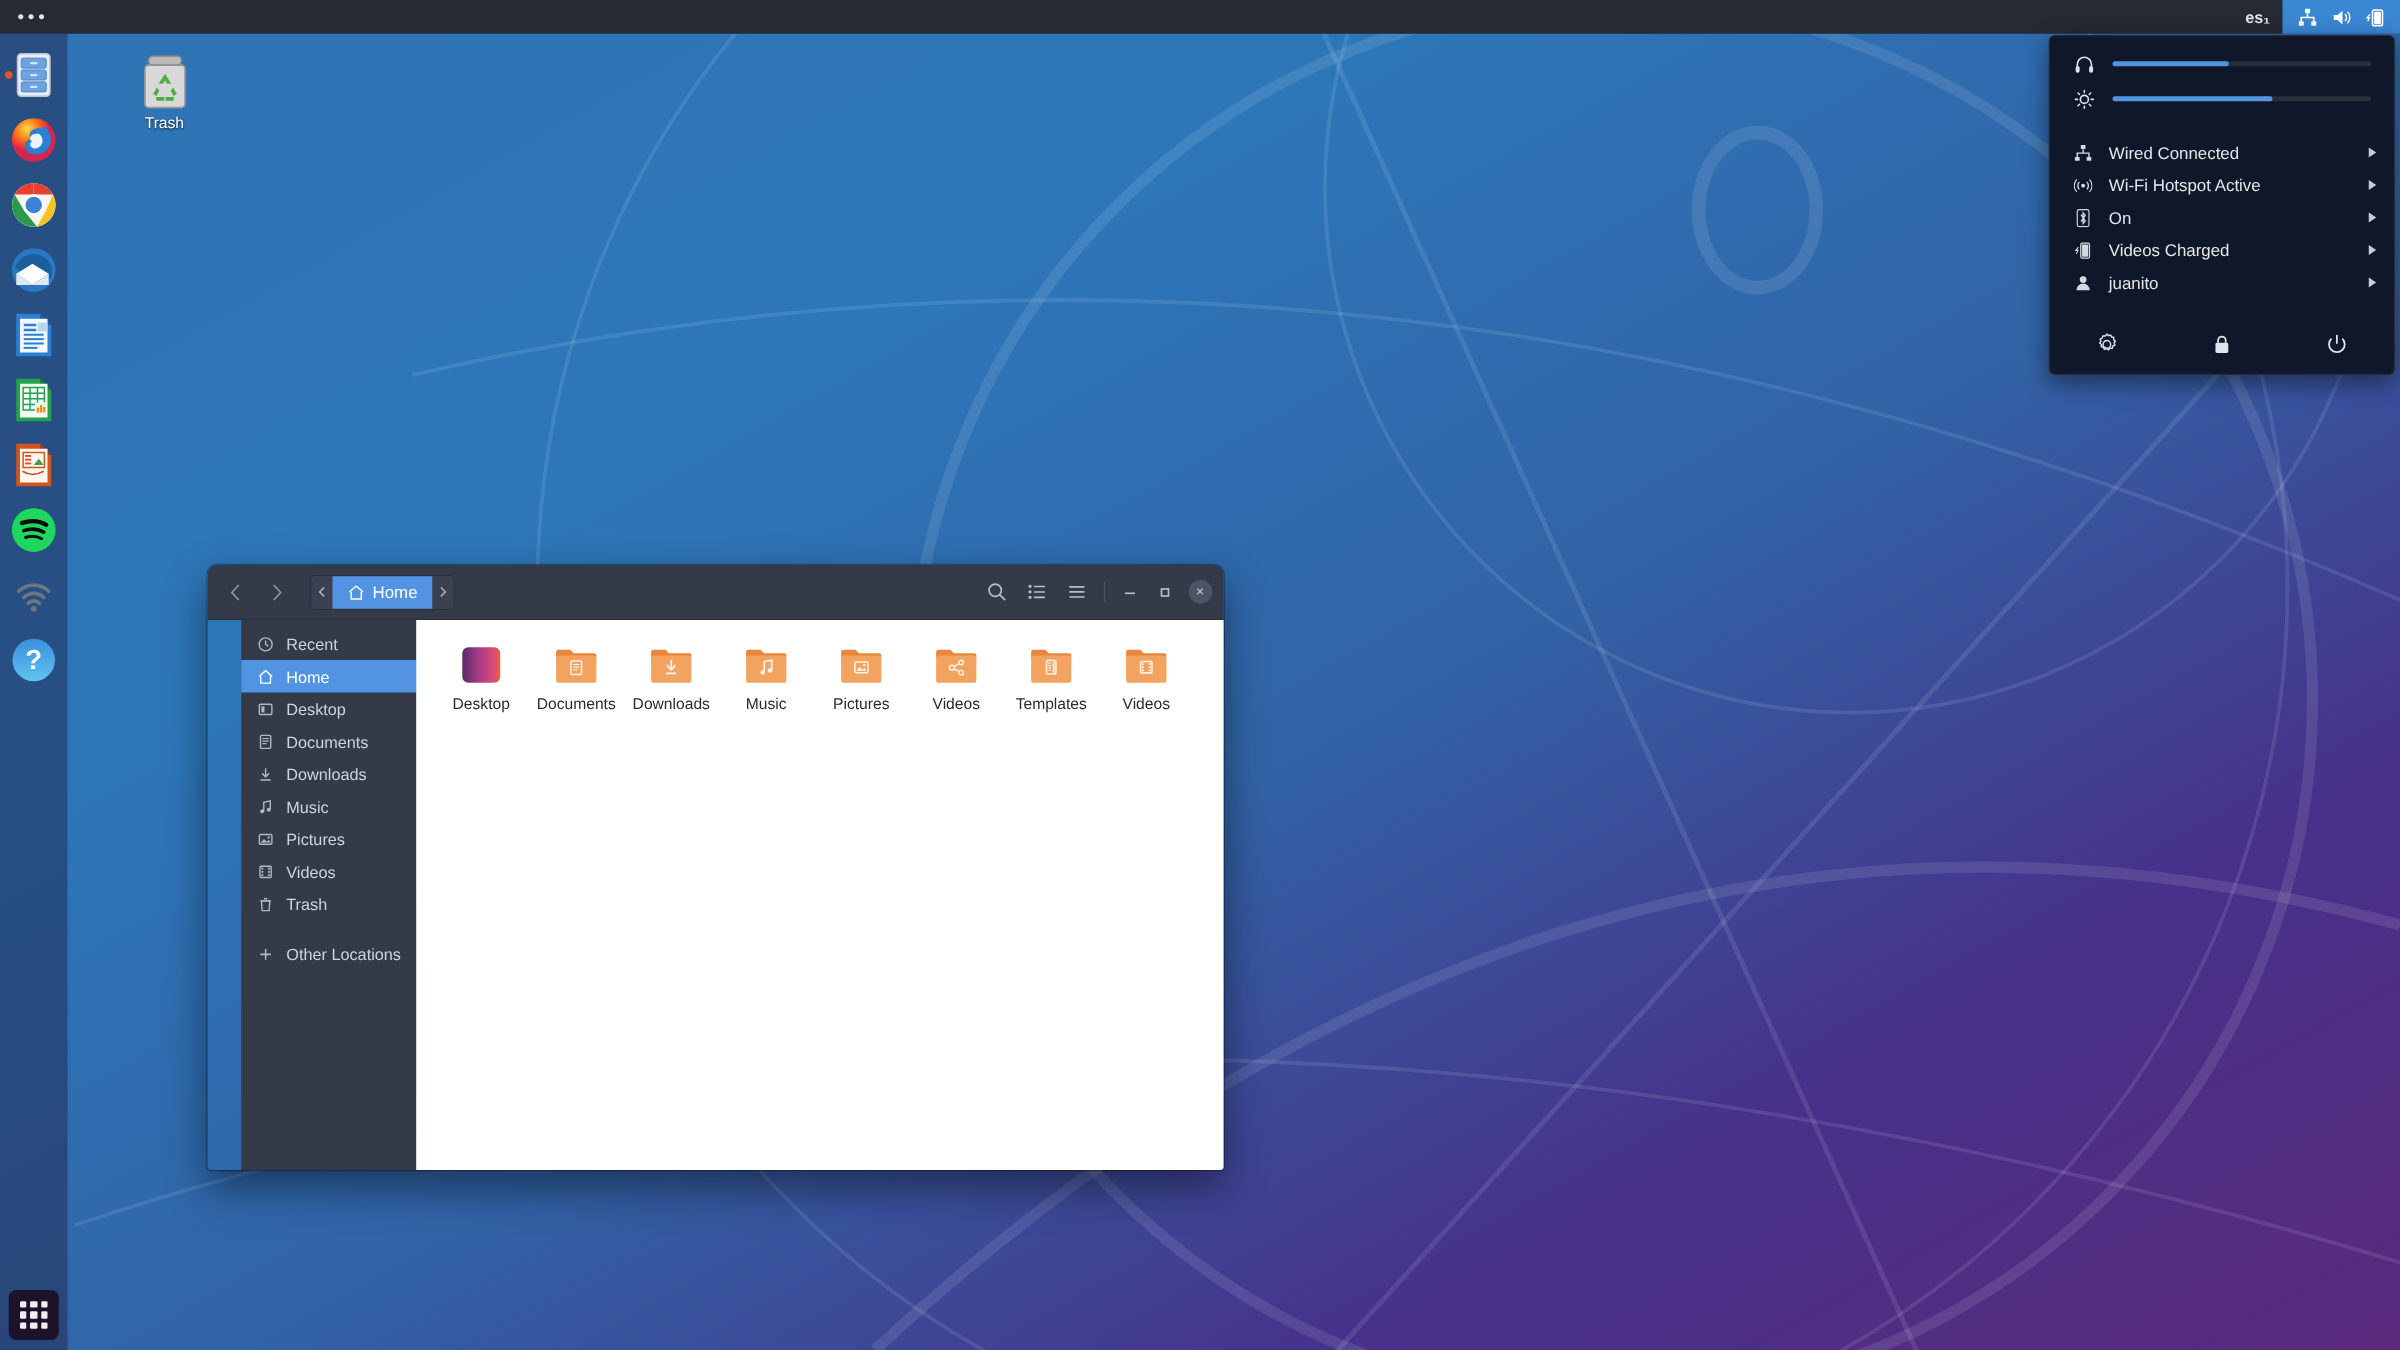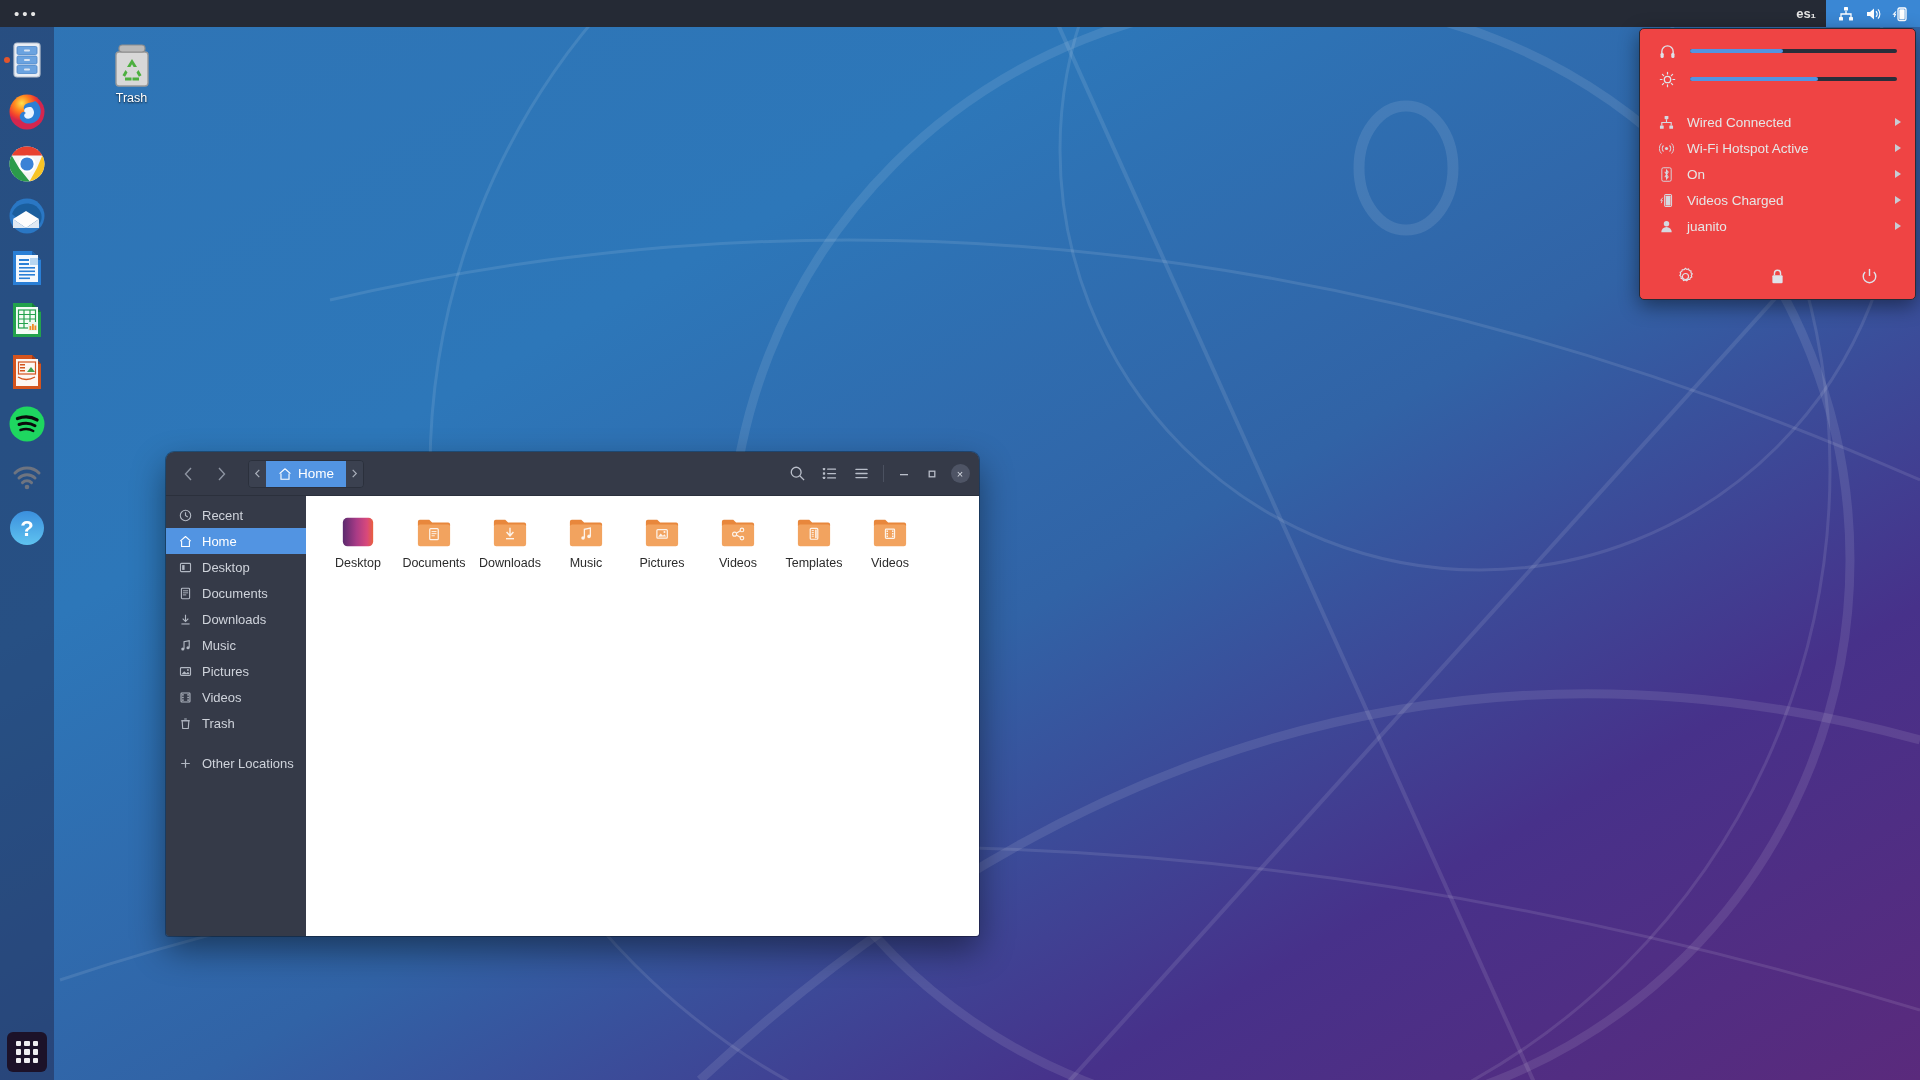--- a/index.html
+++ b/index.html
@@ -33,21 +33,21 @@
   #kbd-ind { padding:0 10px; font-weight:bold; font-size:13px; color:#e5e5e5; }
   #tray-cluster {
     display:flex; align-items:center; gap:11px;
     height:27px; padding:0 12px; background:#3a87d4;
   }
   .tray-ico { display:block; }
 
   
   #sysmenu {
     position:absolute; top:28px; right:4px; width:277px;
-    background:#ef4444; border:1px solid #262b38; border-radius:5px;
+    background:#0f172a; border:1px solid #262b38; border-radius:5px;
     box-shadow:0 6px 20px rgba(0,0,0,.45);
     z-index:50; color:#e8e8e8; padding:8px 0 6px 0;
   }
   .slider-row { display:flex; align-items:center; height:28px; padding:0 18px; gap:14px; }
   .slider-row .ico { width:18px; display:flex; justify-content:center; }
   .track { flex:1; height:4px; border-radius:2px; background:#2a2e3a; position:relative; }
   .fill { position:absolute; left:0; top:0; bottom:0; border-radius:2px; background:#5294e2; }
   #menu-sep { height:16px; }
   .menu-row {
     display:flex; align-items:center; height:26px; padding:0 14px 0 18px; gap:13px;
@@ -132,21 +132,21 @@
   .hdr-sep { width:1px; height:17px; background:#4b5160; margin:0 5px; }
   .win-ctl {
     width:26px; height:26px; display:flex; align-items:center; justify-content:center;
     color:#b9bec9; cursor:pointer;
   }
   #win-close {
     width:19px; height:19px; border-radius:50%; background:#4e5465;
     display:flex; align-items:center; justify-content:center;
     color:#d6dae2; font-size:11px; cursor:pointer;
   }
-  #win-body { display:flex; height:440px; }
+  #win-body { display:flex; height:440px;margin-left:27px; }
   #sidebar { width:140px; background:#353a48; padding-top:6px; }
   .side-item {
     display:flex; align-items:center; gap:10px; height:26px; padding:0 12px;
     font-size:13px; color:#cfd3db; cursor:pointer;
   }
   .side-item.sel { background:#5294e2; color:#fff; }
   .side-item .ico { width:14px; display:flex; justify-content:center; }
   .side-sep { height:14px; }
   #filearea {
     flex:1; background:#fff; padding:12px 8px 0 14px;

